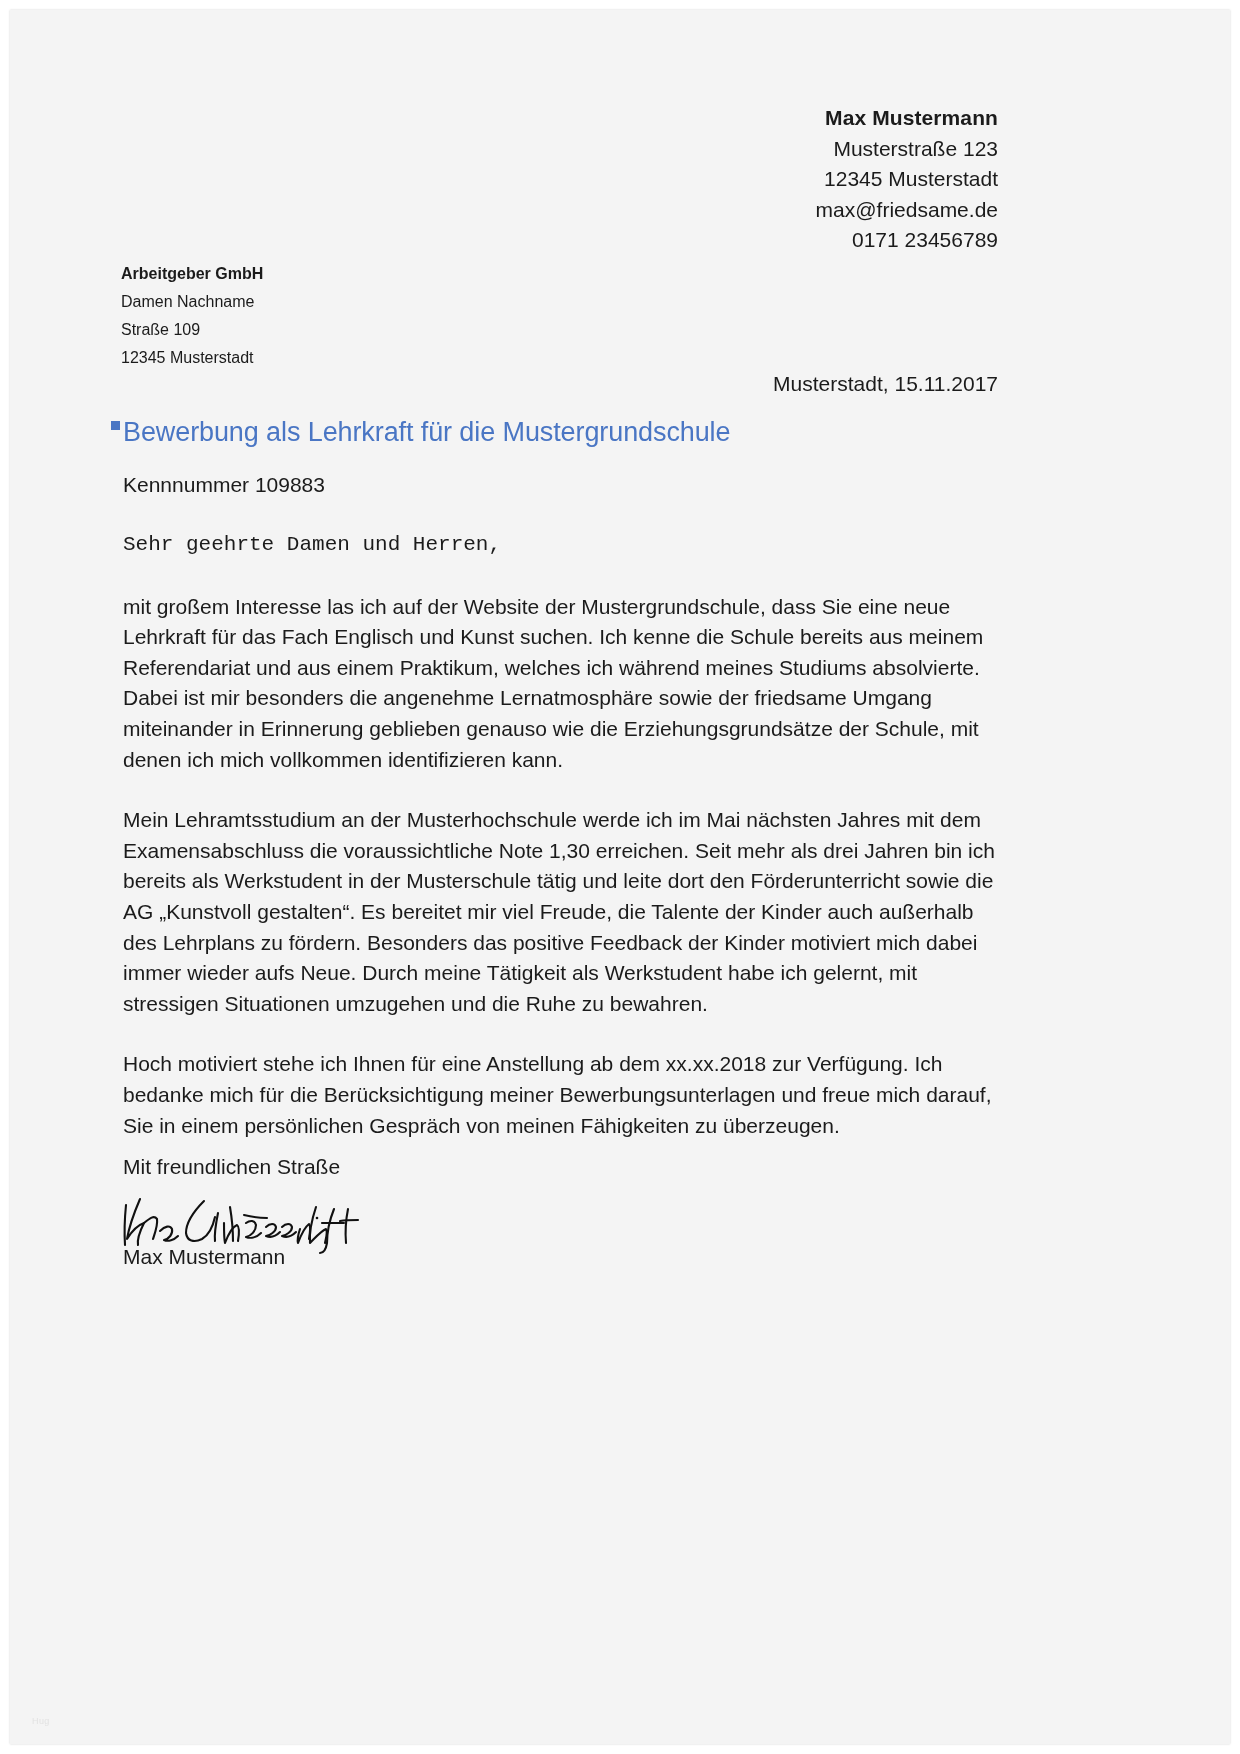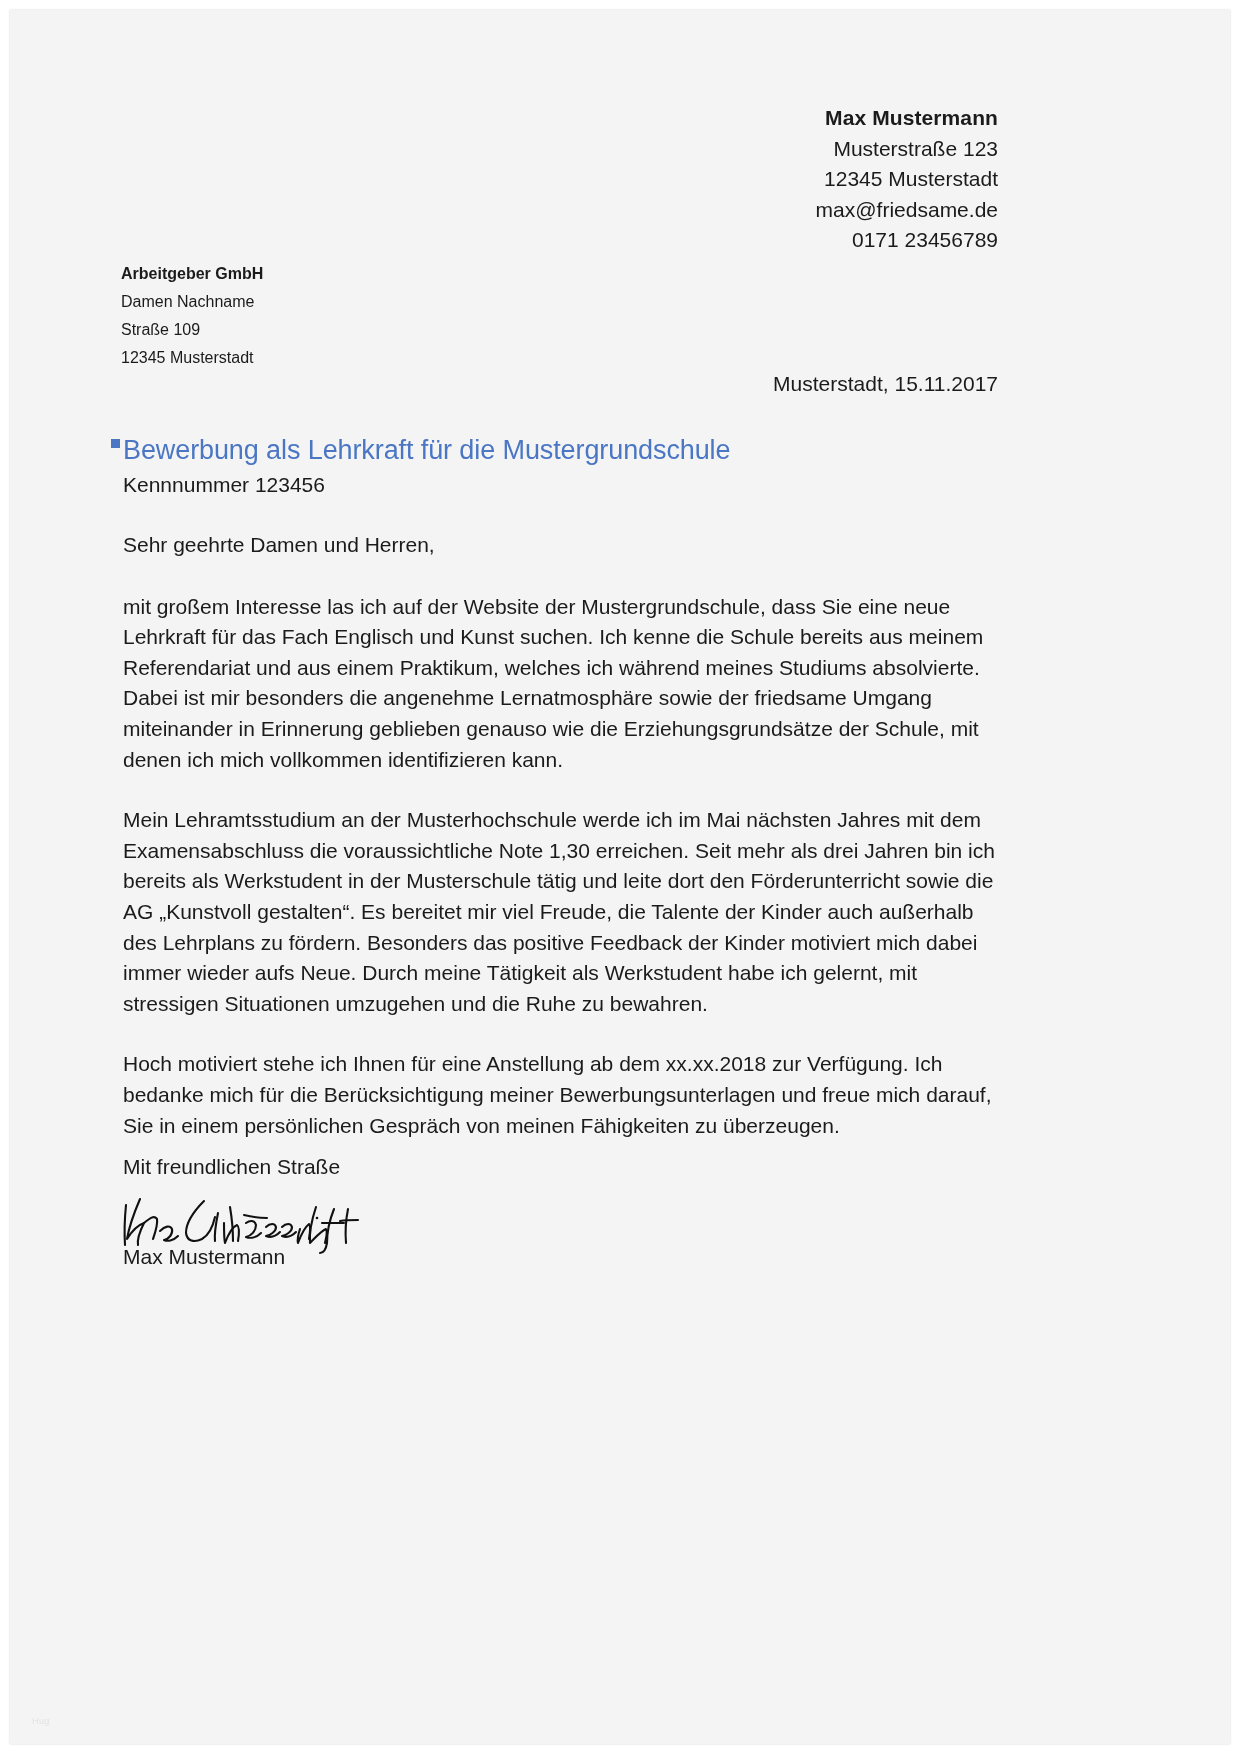--- a/index.html
+++ b/index.html
@@ -70,21 +70,21 @@
     top: 362px;
     font-size: 21px;
     color: #1b1b1b;
     text-align: right;
   }
 
   
   .subject-wrap {
     position: absolute;
     left: 101px;
-    top: 423px;
+    top: 405px;
     width: 900px;
   }
   .subject {
     position: relative;
     font-size: 27px;
     line-height: 34px;
     color: #4a76c4;
     letter-spacing: -0.1px;
     padding-left: 12px;
     white-space: nowrap;
@@ -111,21 +111,21 @@
     left: 113px;
     top: 520px;
     width: 885px;
     font-size: 21px;
     line-height: 30.6px;
     color: #1b1b1b;
   }
   .body p {
     margin: 0 0 30px 0;
   }
-  .body p.salutation { margin-bottom: 31px; }
+  .body p.salutation { margin-bottom: 31px; font-family: Liberation Mono, monospace; }
   .body p:last-child { margin-bottom: 4px; }
 
   
   .closing {
     position: absolute;
     left: 113px;
     top: 1142px;
     font-size: 21px;
     line-height: 30.6px;
     color: #1b1b1b;
@@ -178,21 +178,21 @@
     </div>
 
     <div class="dateline">Musterstadt, 15.11.2017</div>
 
     <div class="subject-wrap">
       <div class="subject">
         <span class="subject-bullet"></span>
         <span>Bewerbung als Lehrkraft für die Mustergrundschule</span>
       </div>
     </div>
-    <div class="refnumber">Kennnummer 123456</div>
+    <div class="refnumber">Kennnummer 109883</div>
 
     <div class="body">
       <p class="salutation">Sehr geehrte Damen und Herren,</p>
       <p>mit großem Interesse las ich auf der Website der Mustergrundschule, dass Sie eine neue Lehrkraft für das Fach Englisch und Kunst suchen. Ich kenne die Schule bereits aus meinem Referendariat und aus einem Praktikum, welches ich während meines Studiums absolvierte. Dabei ist mir besonders die angenehme Lernatmosphäre sowie der friedsame Umgang miteinander in Erinnerung geblieben genauso wie die Erziehungsgrundsätze der Schule, mit denen ich mich vollkommen identifizieren kann.</p>
       <p>Mein Lehramtsstudium an der Musterhochschule werde ich im Mai nächsten Jahres mit dem Examensabschluss die voraussichtliche Note 1,30 erreichen. Seit mehr als drei Jahren bin ich bereits als Werkstudent in der Musterschule tätig und leite dort den Förderunterricht sowie die AG „Kunstvoll gestalten“. Es bereitet mir viel Freude, die Talente der Kinder auch außerhalb des Lehrplans zu fördern. Besonders das positive Feedback der Kinder motiviert mich dabei immer wieder aufs Neue. Durch meine Tätigkeit als Werkstudent habe ich gelernt, mit stressigen Situationen umzugehen und die Ruhe zu bewahren.</p>
       <p>Hoch motiviert stehe ich Ihnen für eine Anstellung ab dem xx.xx.2018 zur Verfügung. Ich bedanke mich für die Berücksichtigung meiner Bewerbungsunterlagen und freue mich darauf, Sie in einem persönlichen Gespräch von meinen Fähigkeiten zu überzeugen.</p>
     </div>
 
     <div class="closing">Mit freundlichen Straße</div>
 

